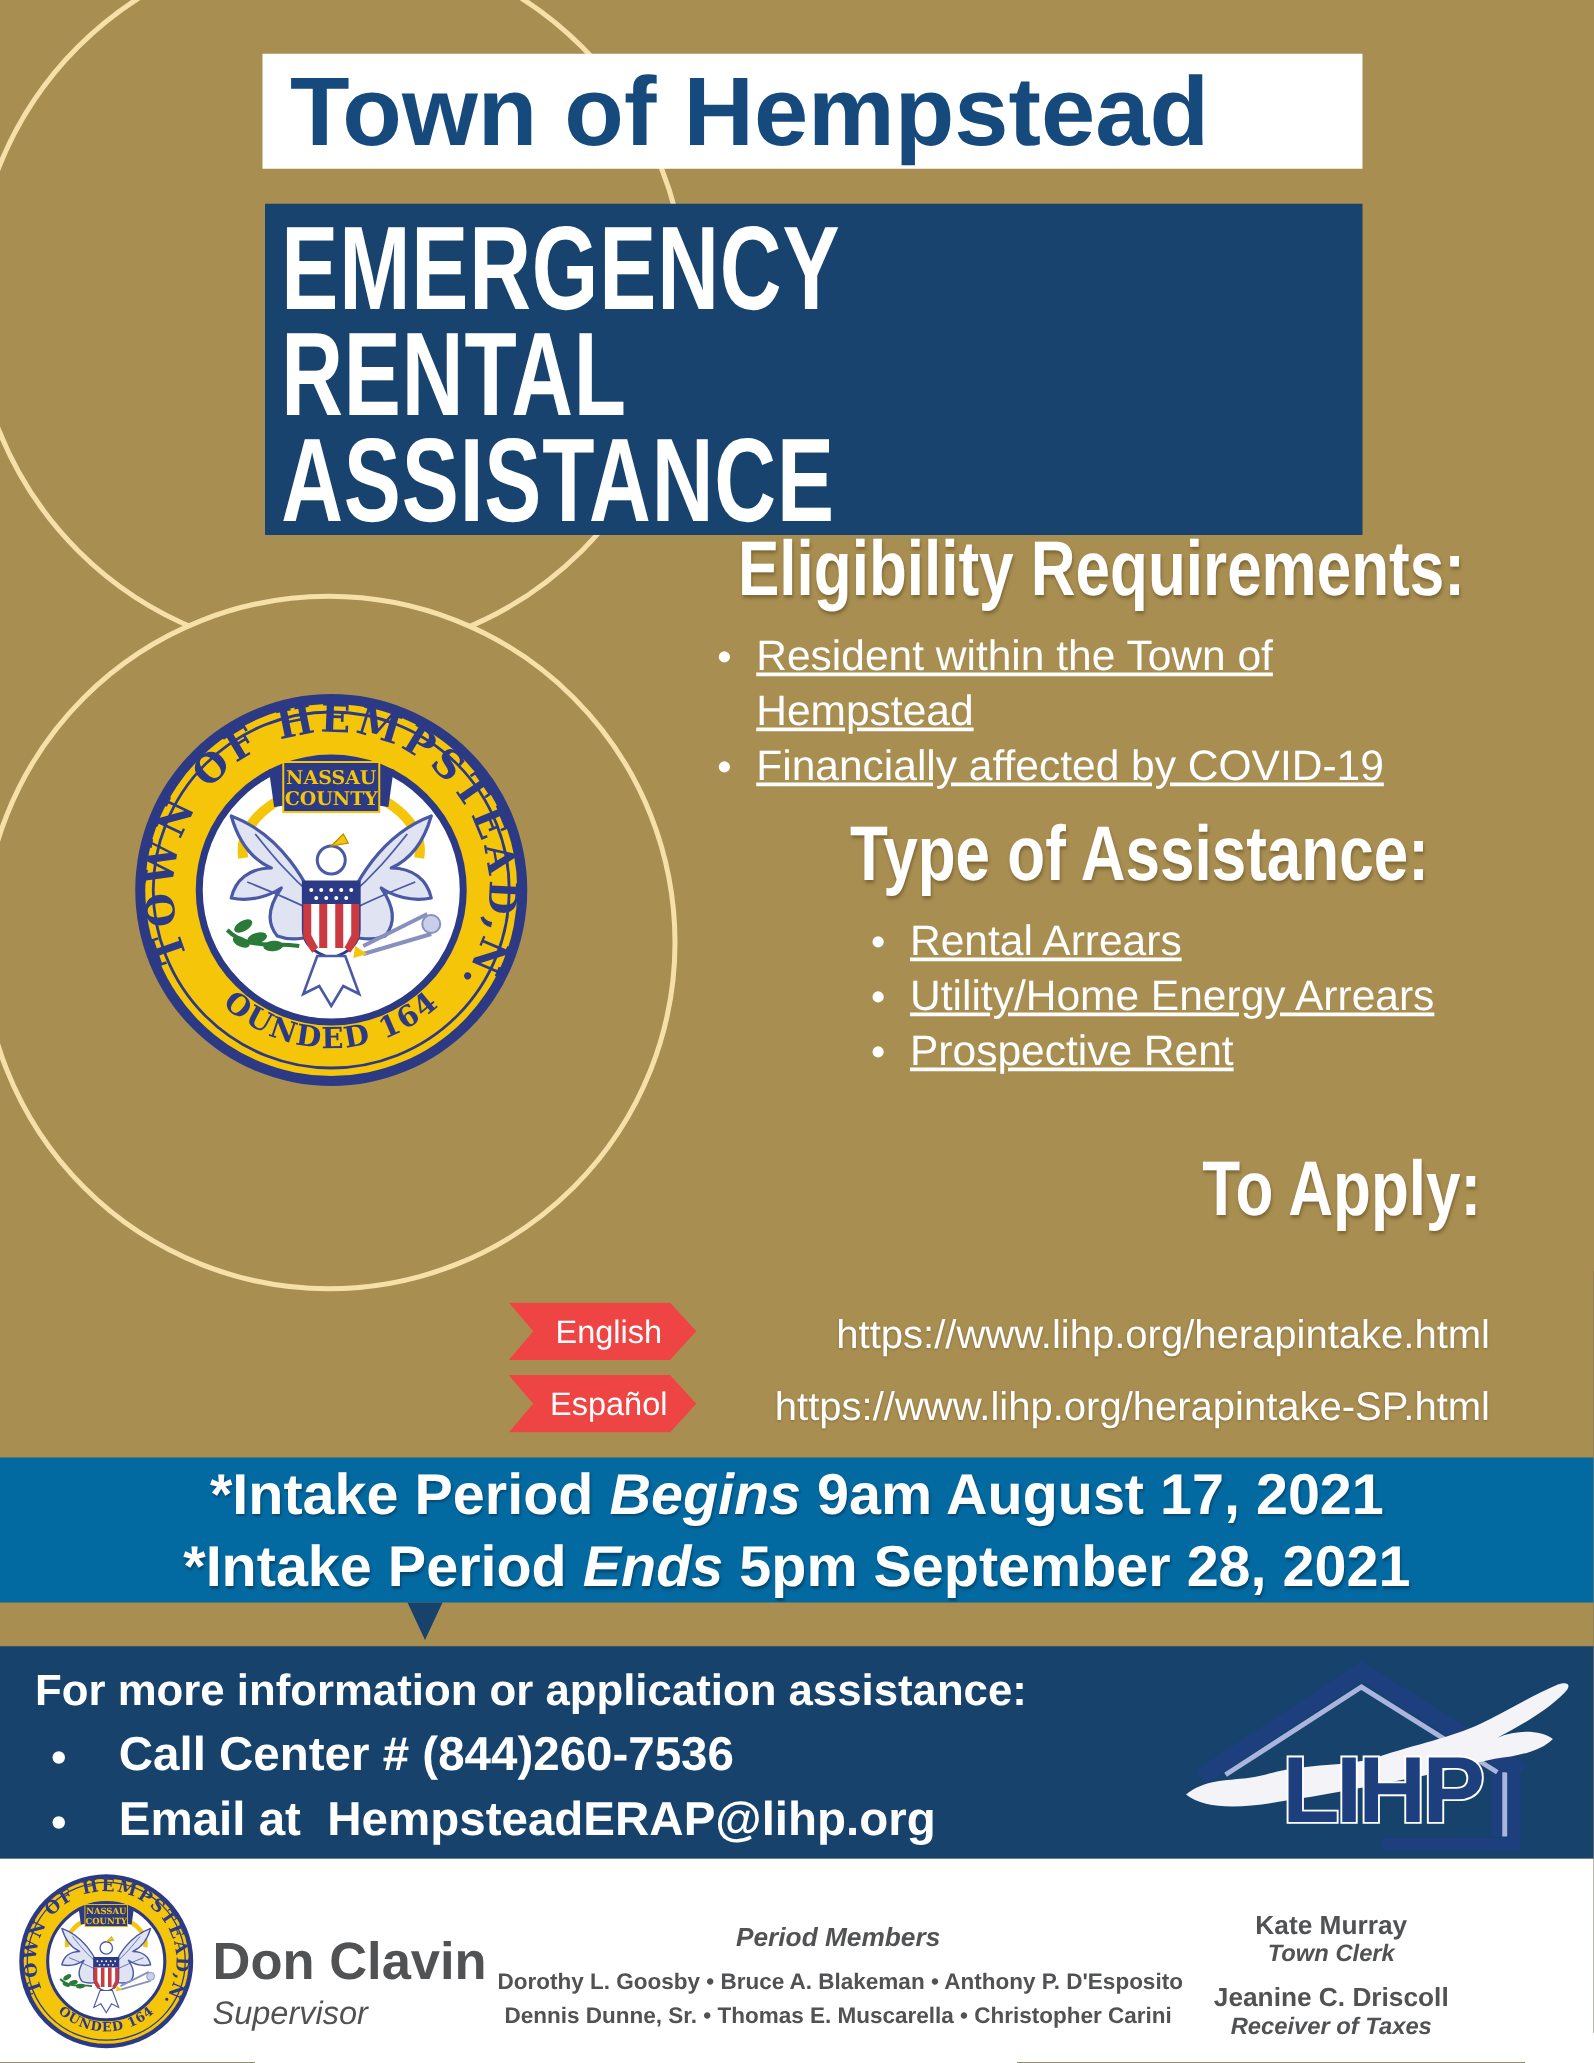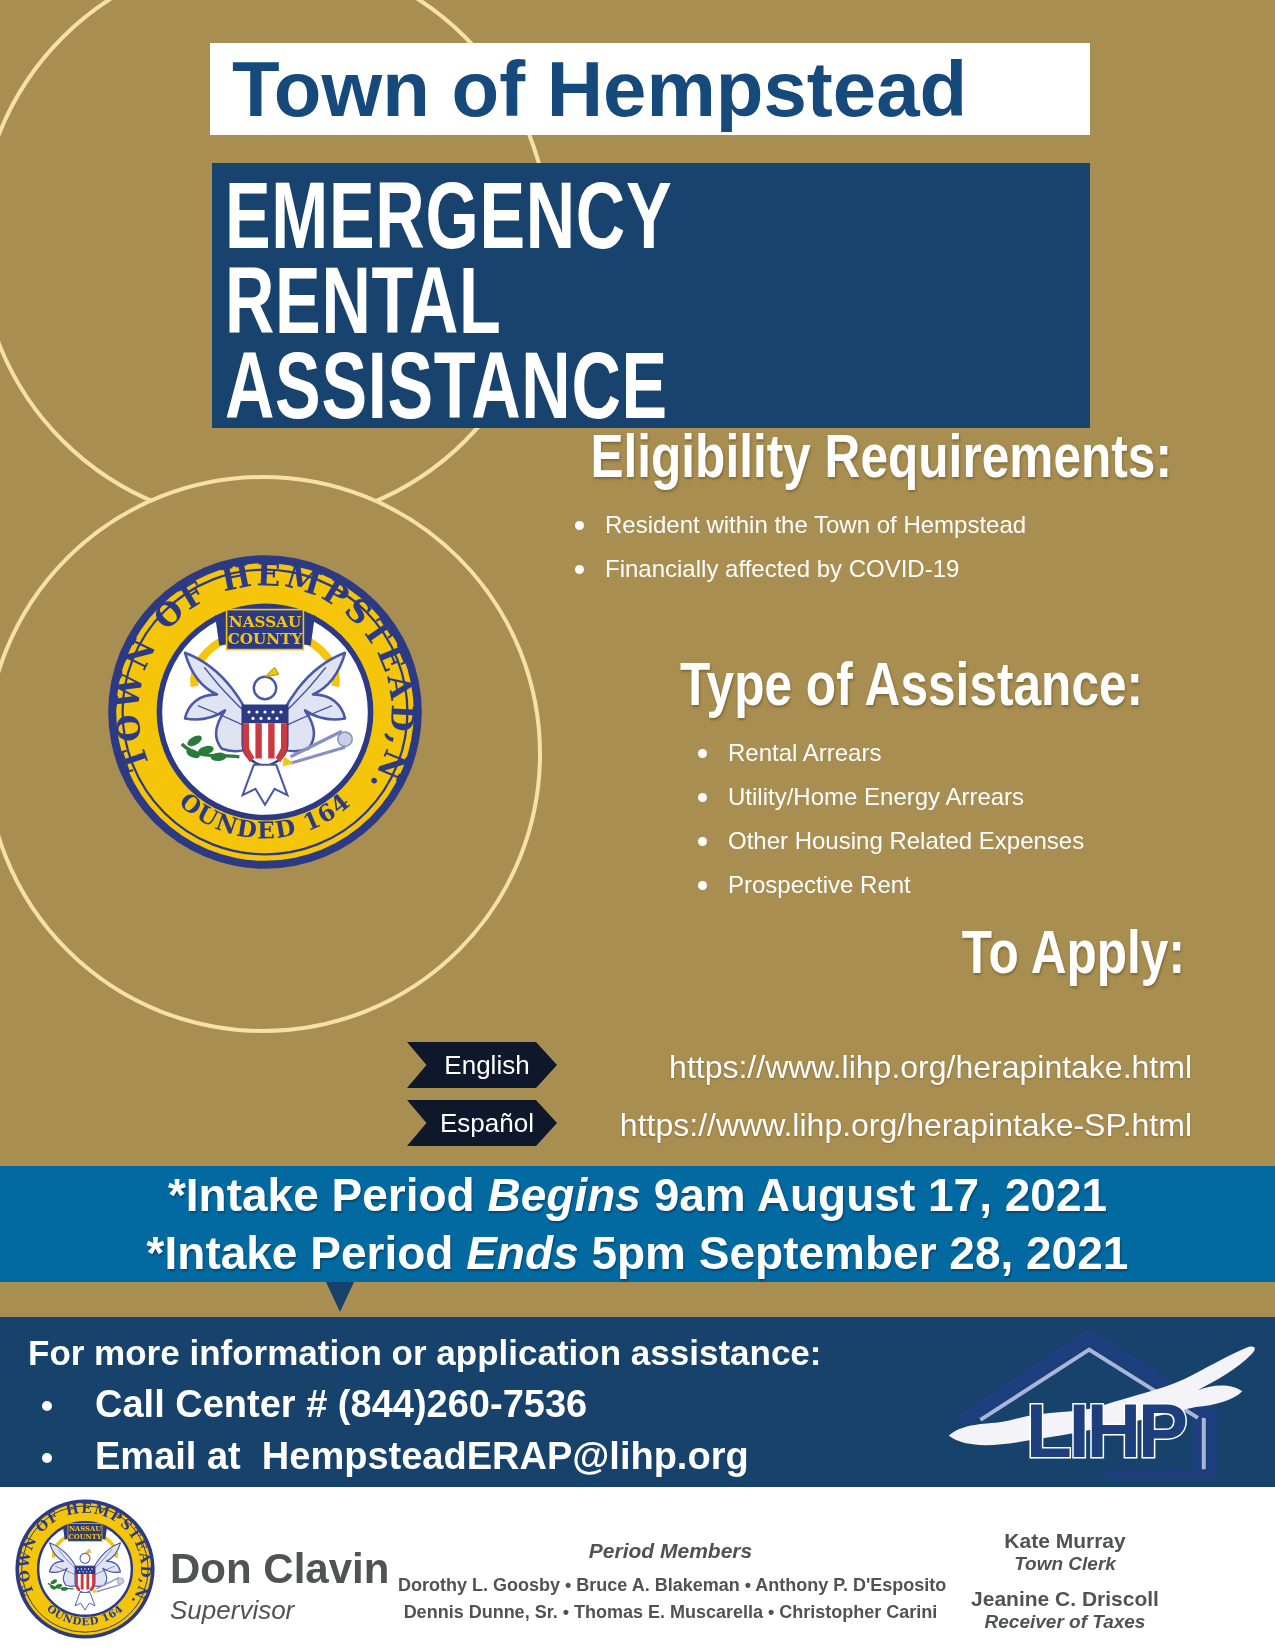--- a/index.html
+++ b/index.html
@@ -38,35 +38,35 @@
     color:#fff; font-weight:bold; font-size:62px; white-space:nowrap; z-index:3;
     text-shadow:1px 2px 3px rgba(45,35,5,.35);
   }
   .h-elig{ right:103px; top:420px; transform:scale(0.8,1); transform-origin:right top;}
   .h-type{ left:630px; top:648px; width:500px; text-align:center; transform:scale(0.8,1); transform-origin:center top;}
   .h-apply{ right:90px; top:916px; transform:scale(0.8,1); transform-origin:right top;}
 
   
   ul.flyer-list{list-style:none; margin:0; padding:0; z-index:3;}
   ul.flyer-list li{
-    position:relative; color:#fff; font-size:24px; line-height:44px;
-    padding-left:38px; margin:0;
+    position:relative; color:#fff; font-size:34px; line-height:44px;
+    padding-left:38px; margin:0;text-decoration:underline;
   }
   ul.flyer-list li::before{
     content:""; position:absolute; left:8px; top:18px; width:9px; height:9px;
     border-radius:50%; background:#fff;
   }
   .list-elig{ left:567px; top:503px; width:560px;}
   .list-elig li{margin-bottom:7px;}
   .list-type{ left:690px; top:731px; width:560px;}
   .list-type li{line-height:45.5px;}
 
   
   .lang-tag{
-    width:150px; height:46px; background:#0f172a; z-index:3;
+    width:150px; height:46px; background:#ef4444; z-index:3;
     clip-path:polygon(0 0, 86% 0, 100% 50%, 86% 100%, 0 100%, 13% 50%);
     display:flex; align-items:center; justify-content:center;
   }
   .lang-tag span{color:#fff; font-size:26px; padding-left:10px;}
   .url-text{
     color:#fff; font-size:32px; white-space:nowrap; z-index:3; text-align:right;
     text-shadow:0 1px 2px rgba(45,35,5,.3);
   }
 
   
@@ -214,21 +214,20 @@
   <div class="abs h-white h-elig">Eligibility Requirements:</div>
   <ul class="abs flyer-list list-elig">
     <li>Resident within the Town of Hempstead</li>
     <li>Financially affected by COVID-19</li>
   </ul>
 
   <div class="abs h-white h-type">Type of Assistance:</div>
   <ul class="abs flyer-list list-type">
     <li>Rental Arrears</li>
     <li>Utility/Home Energy Arrears</li>
-    <li>Other Housing Related Expenses</li>
     <li>Prospective Rent</li>
   </ul>
 
   <div class="abs h-white h-apply">To Apply:</div>
 
   <div class="abs lang-tag" style="left:407px; top:1042px;">
     <span>English</span>
   </div>
   <div class="abs url-text" style="right:83px; top:1044px; line-height:46px;">https://www.lihp.org/herapintake.html</div>
 

